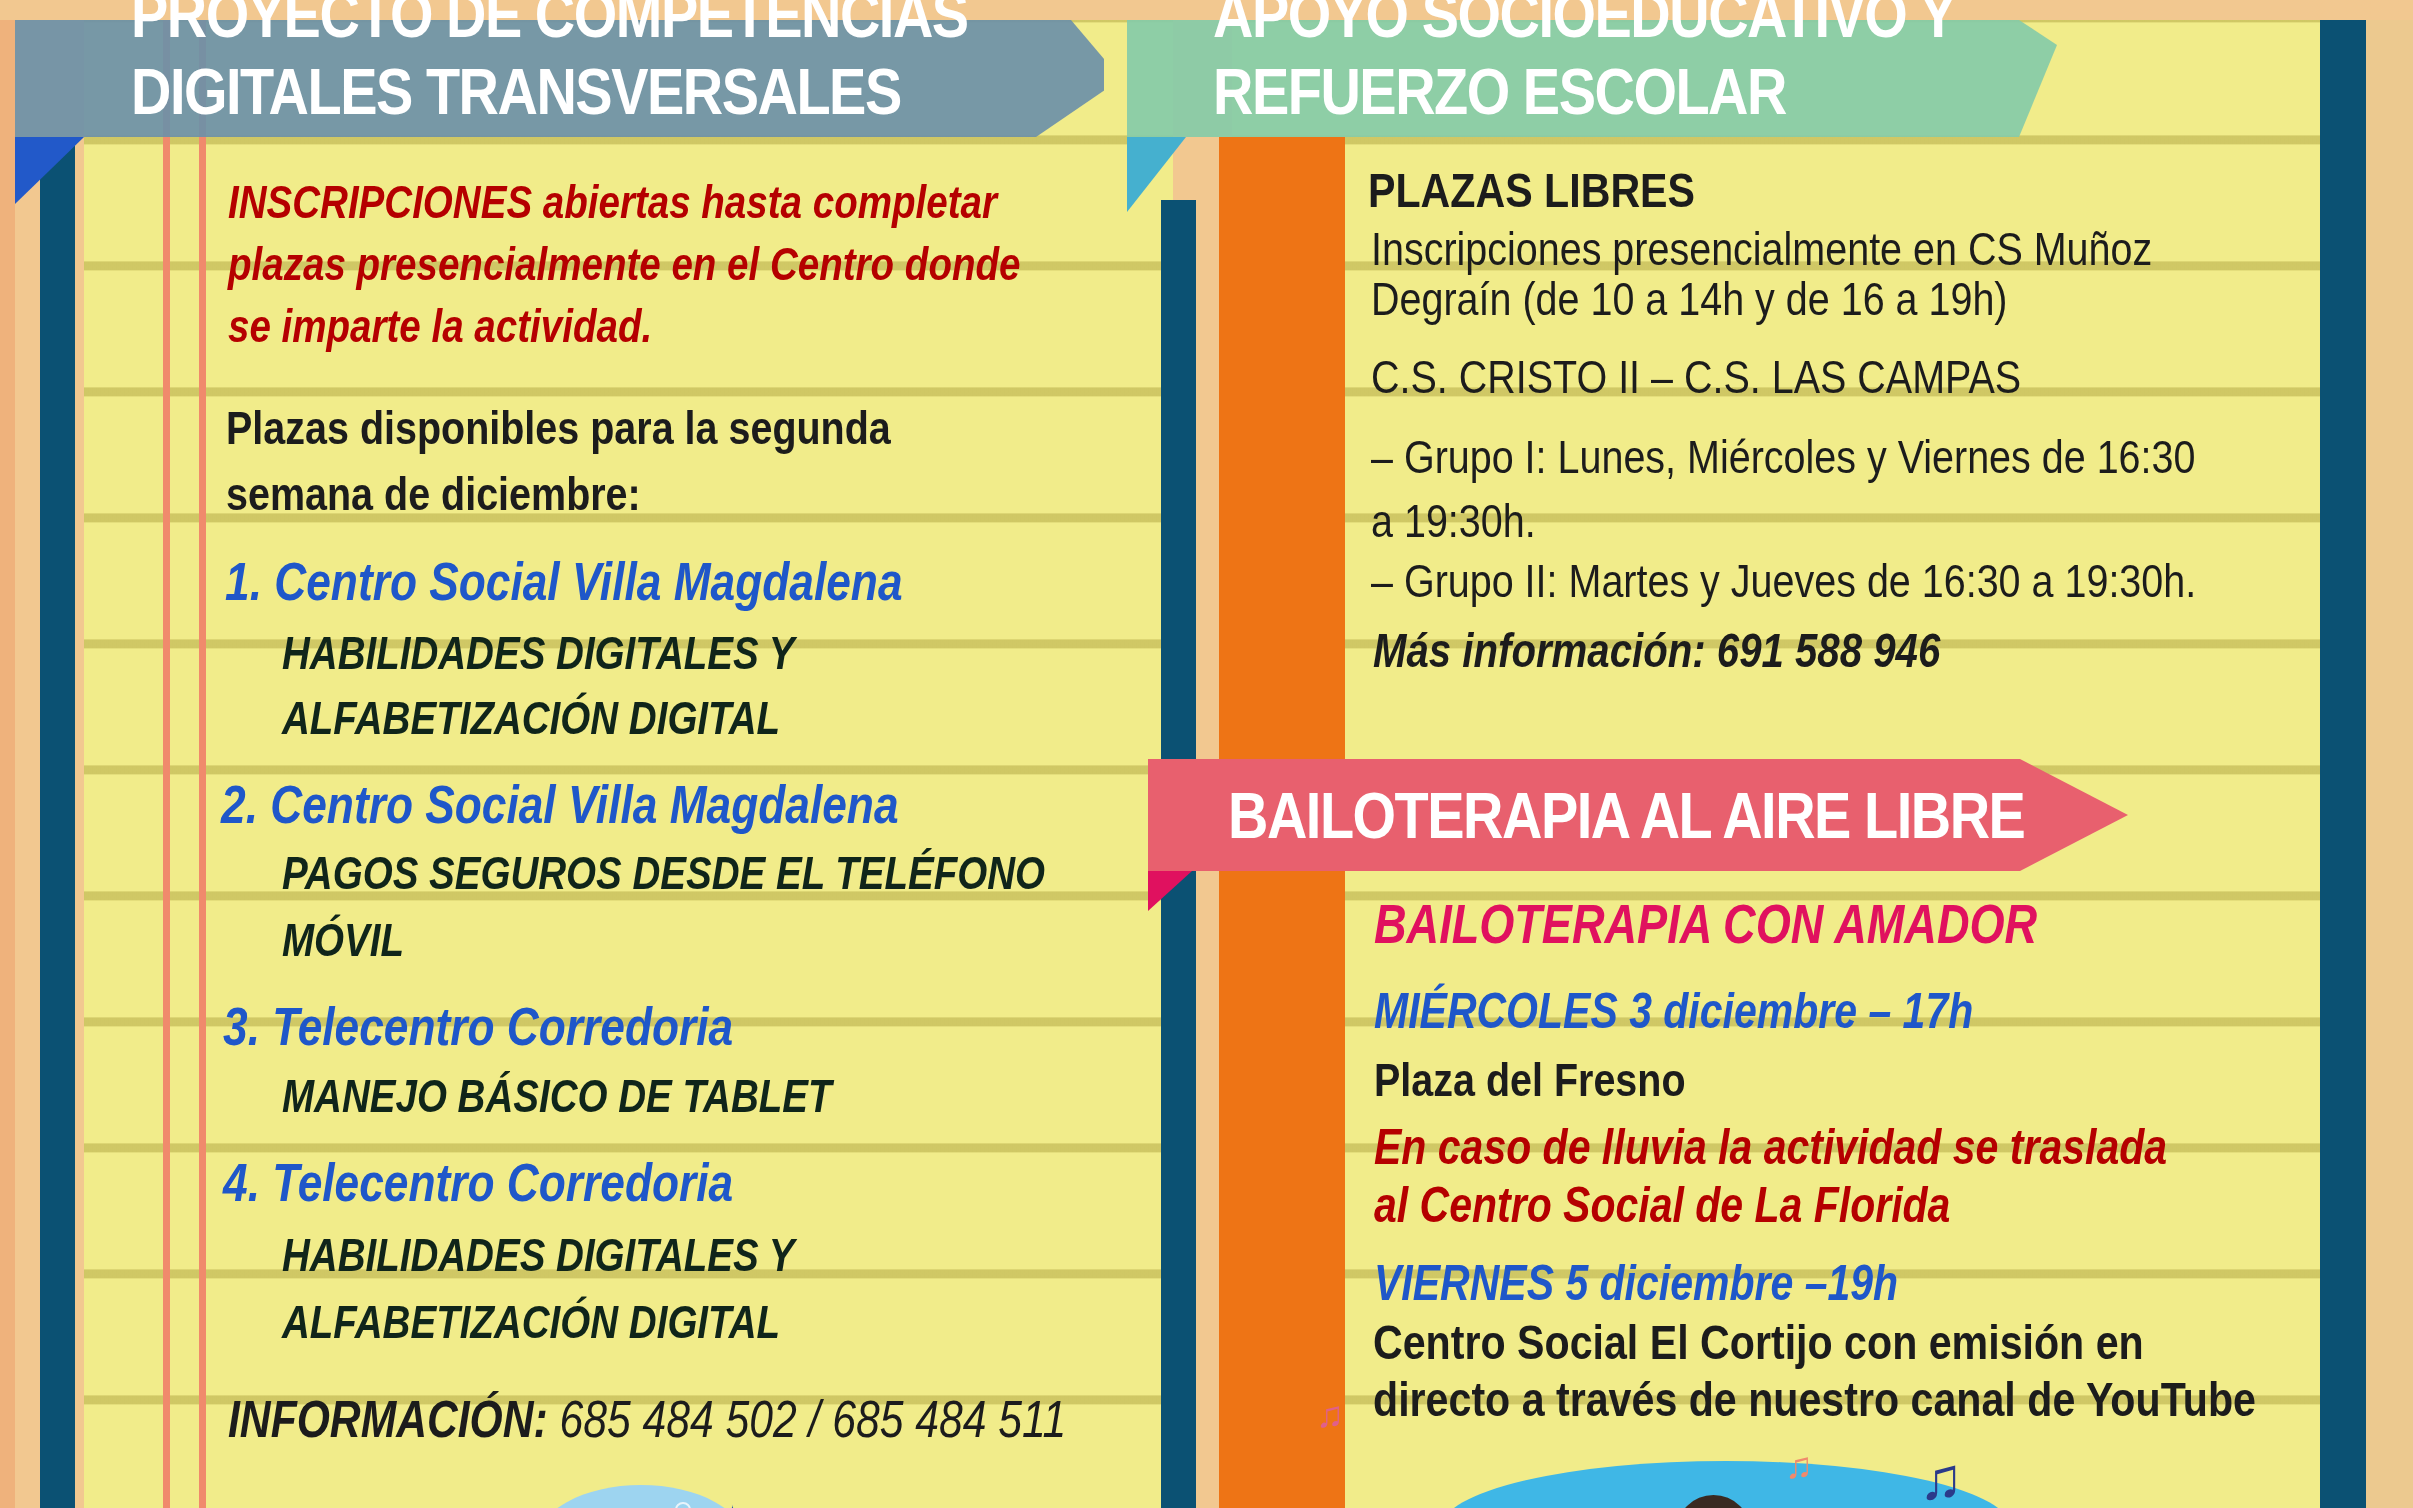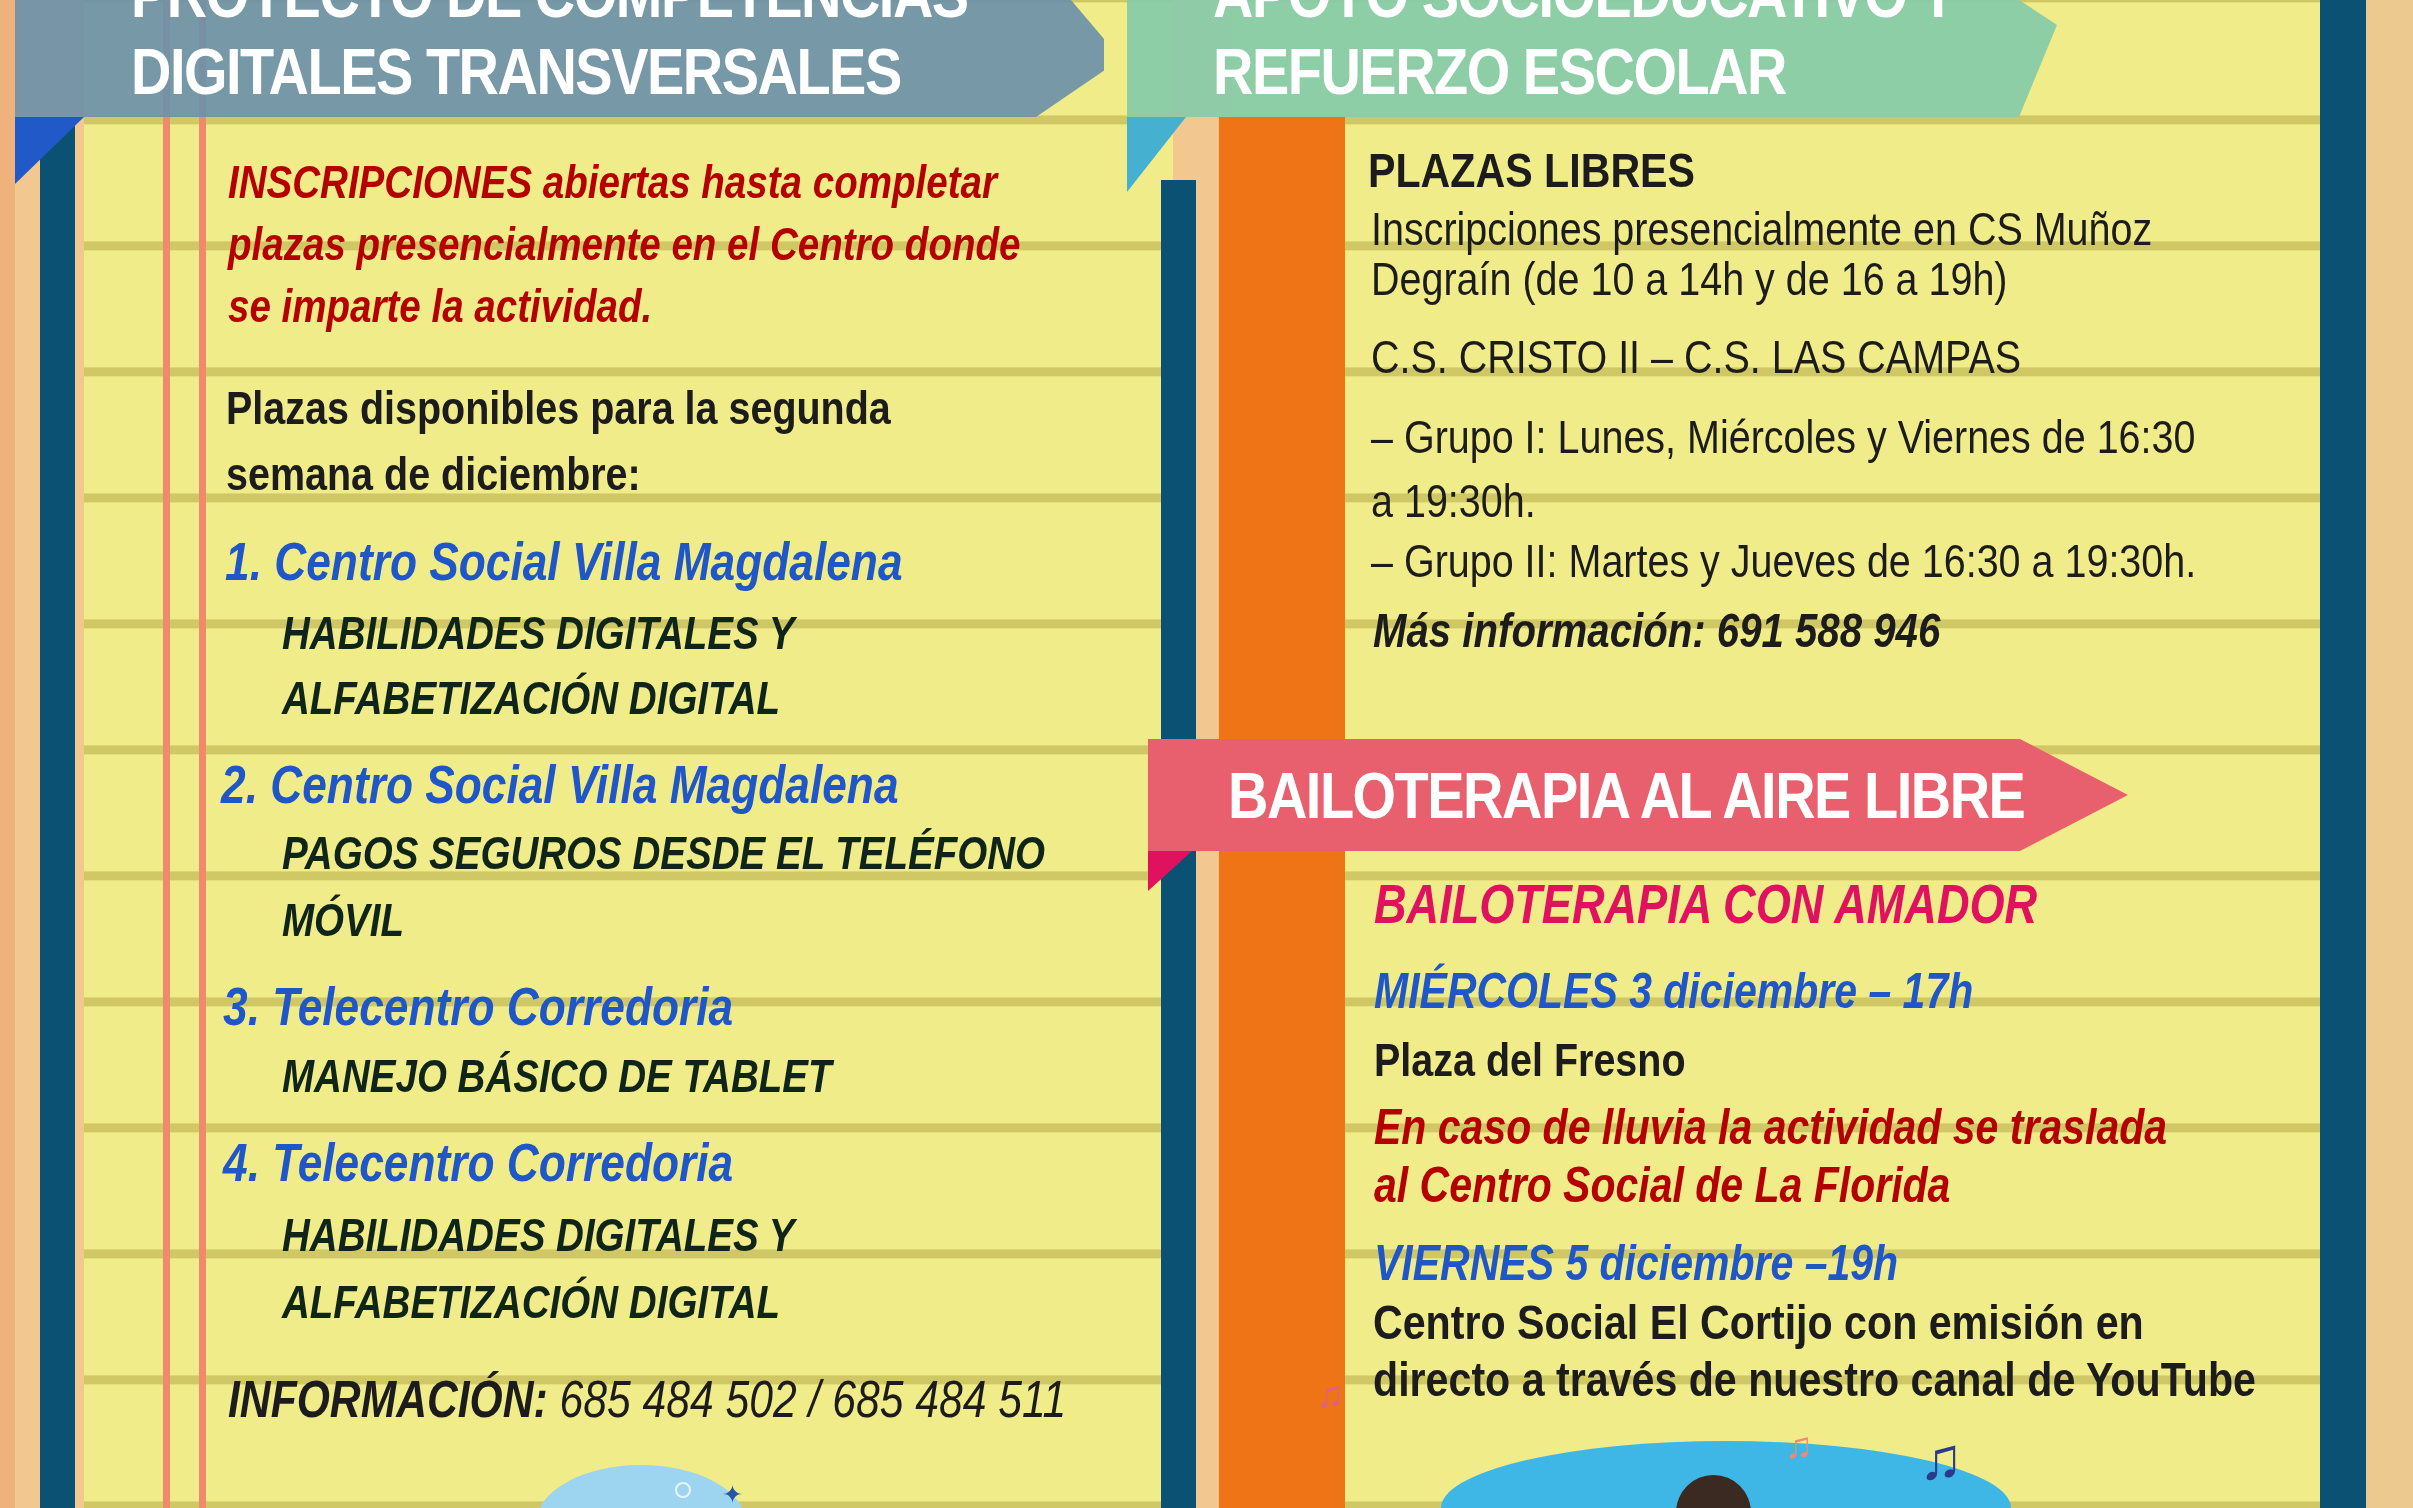--- a/index.html
+++ b/index.html
@@ -1,21 +1,21 @@
 <!DOCTYPE html>
 <html style="font-size:13.4px"><head>
 <meta charset="utf-8">
 <style>
   html, body { margin:0; padding:0; }
   body {
     width:2413px; height:1508px; overflow:hidden; position:relative;
     background:#f2c890;
     font-family:"Liberation Sans", sans-serif;
   }
-  .page { position:absolute; inset:0; }
+  .page { position:absolute; inset:0;margin-top:20px; }
   
   .edge-left { position:absolute; left:0; top:0; width:15px; height:1508px; background:#efb27c; }
   .edge-right { position:absolute; right:0; top:0; width:47px; height:1508px; background:#ecc98f; }
 
   
   .sheet {
     position:absolute; top:0; height:1508px; background:#f1ec8a;
     background-image: repeating-linear-gradient(to bottom,
       transparent 0px, transparent 97px,
       rgba(180,170,70,0.55) 97px, rgba(180,170,70,0.55) 106px,

